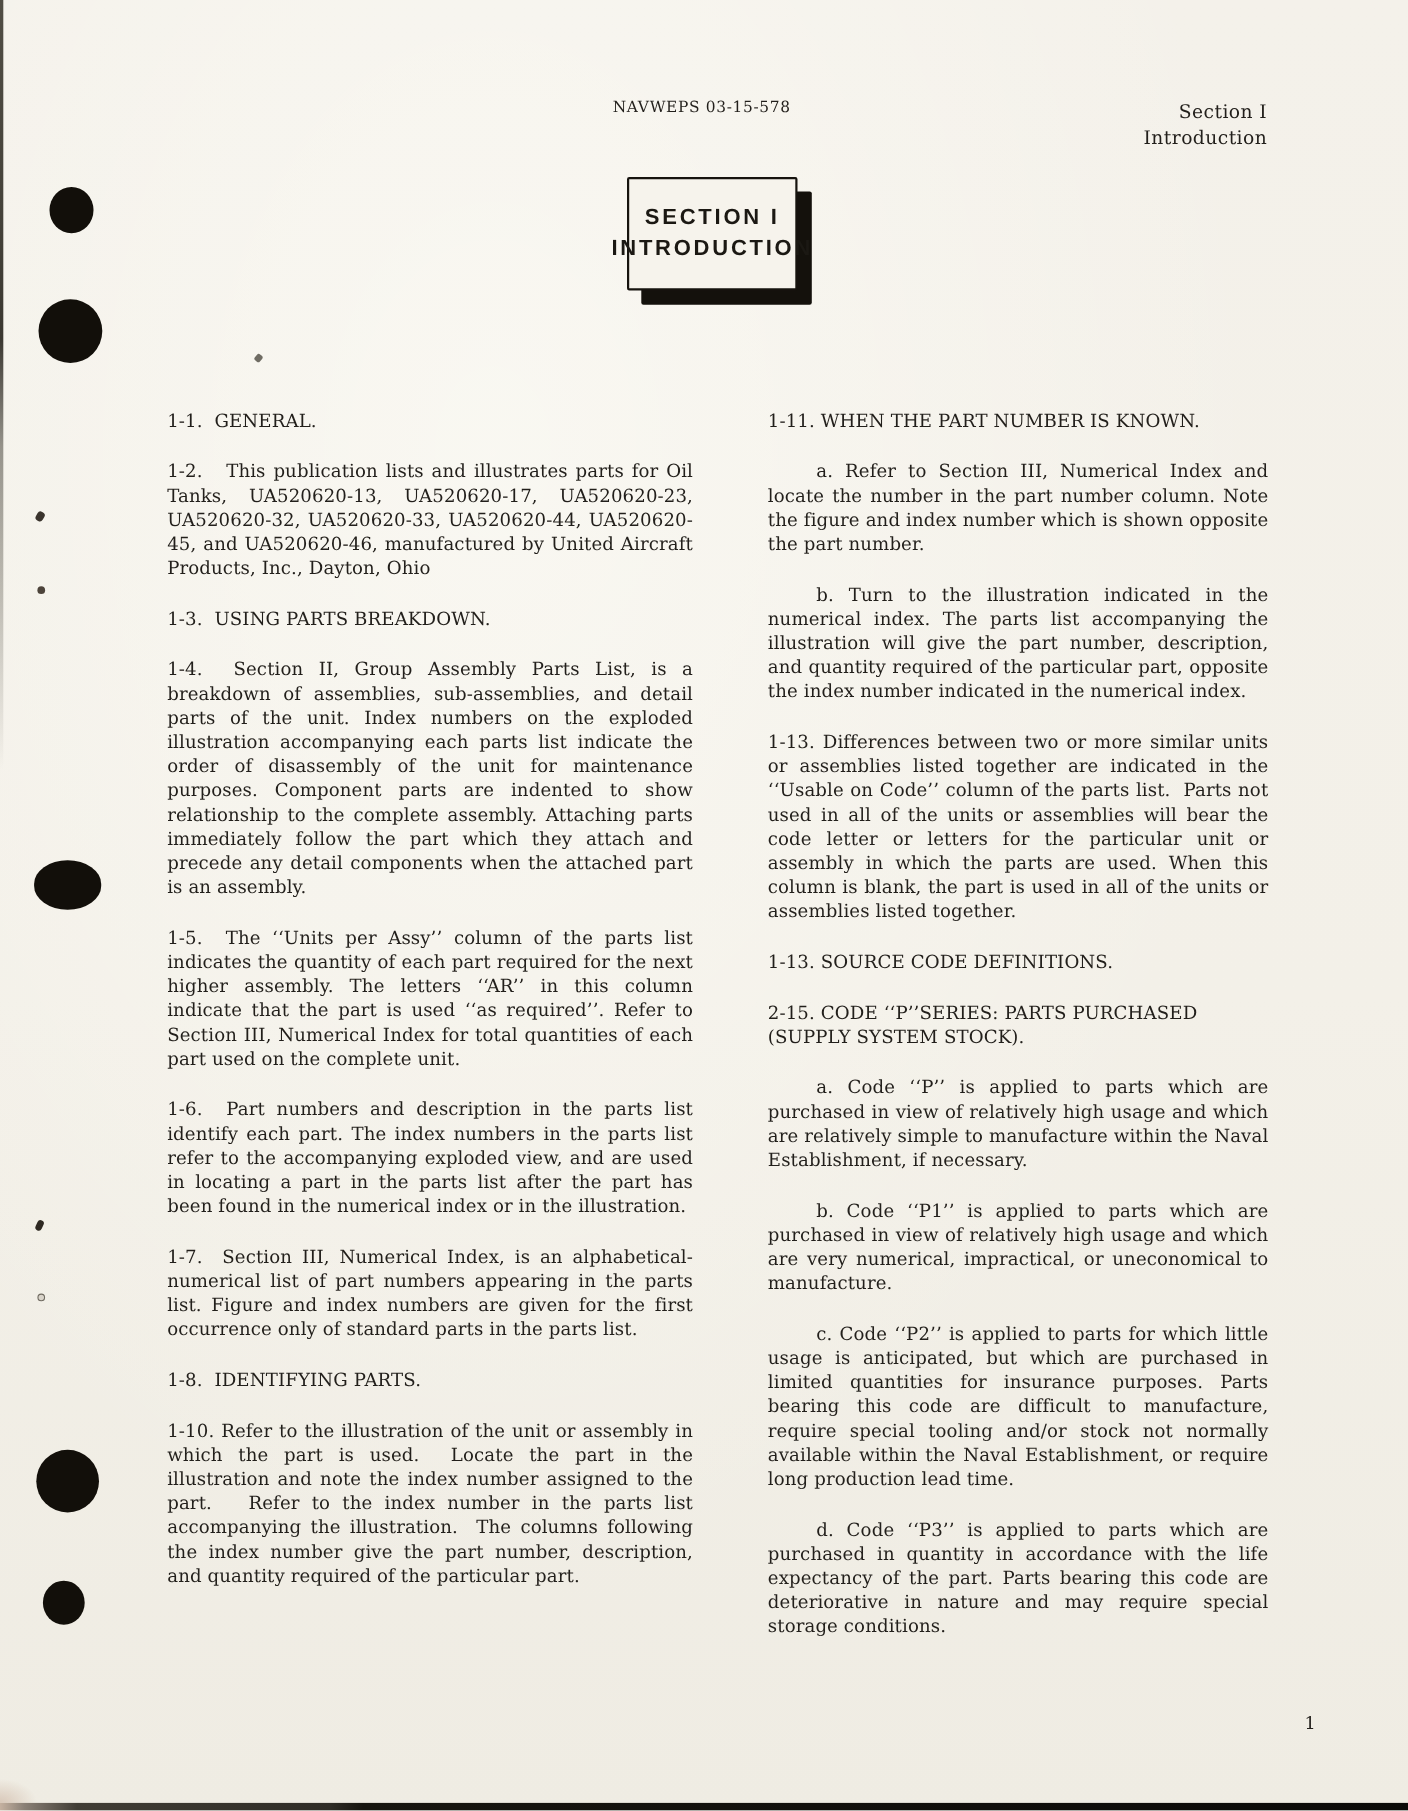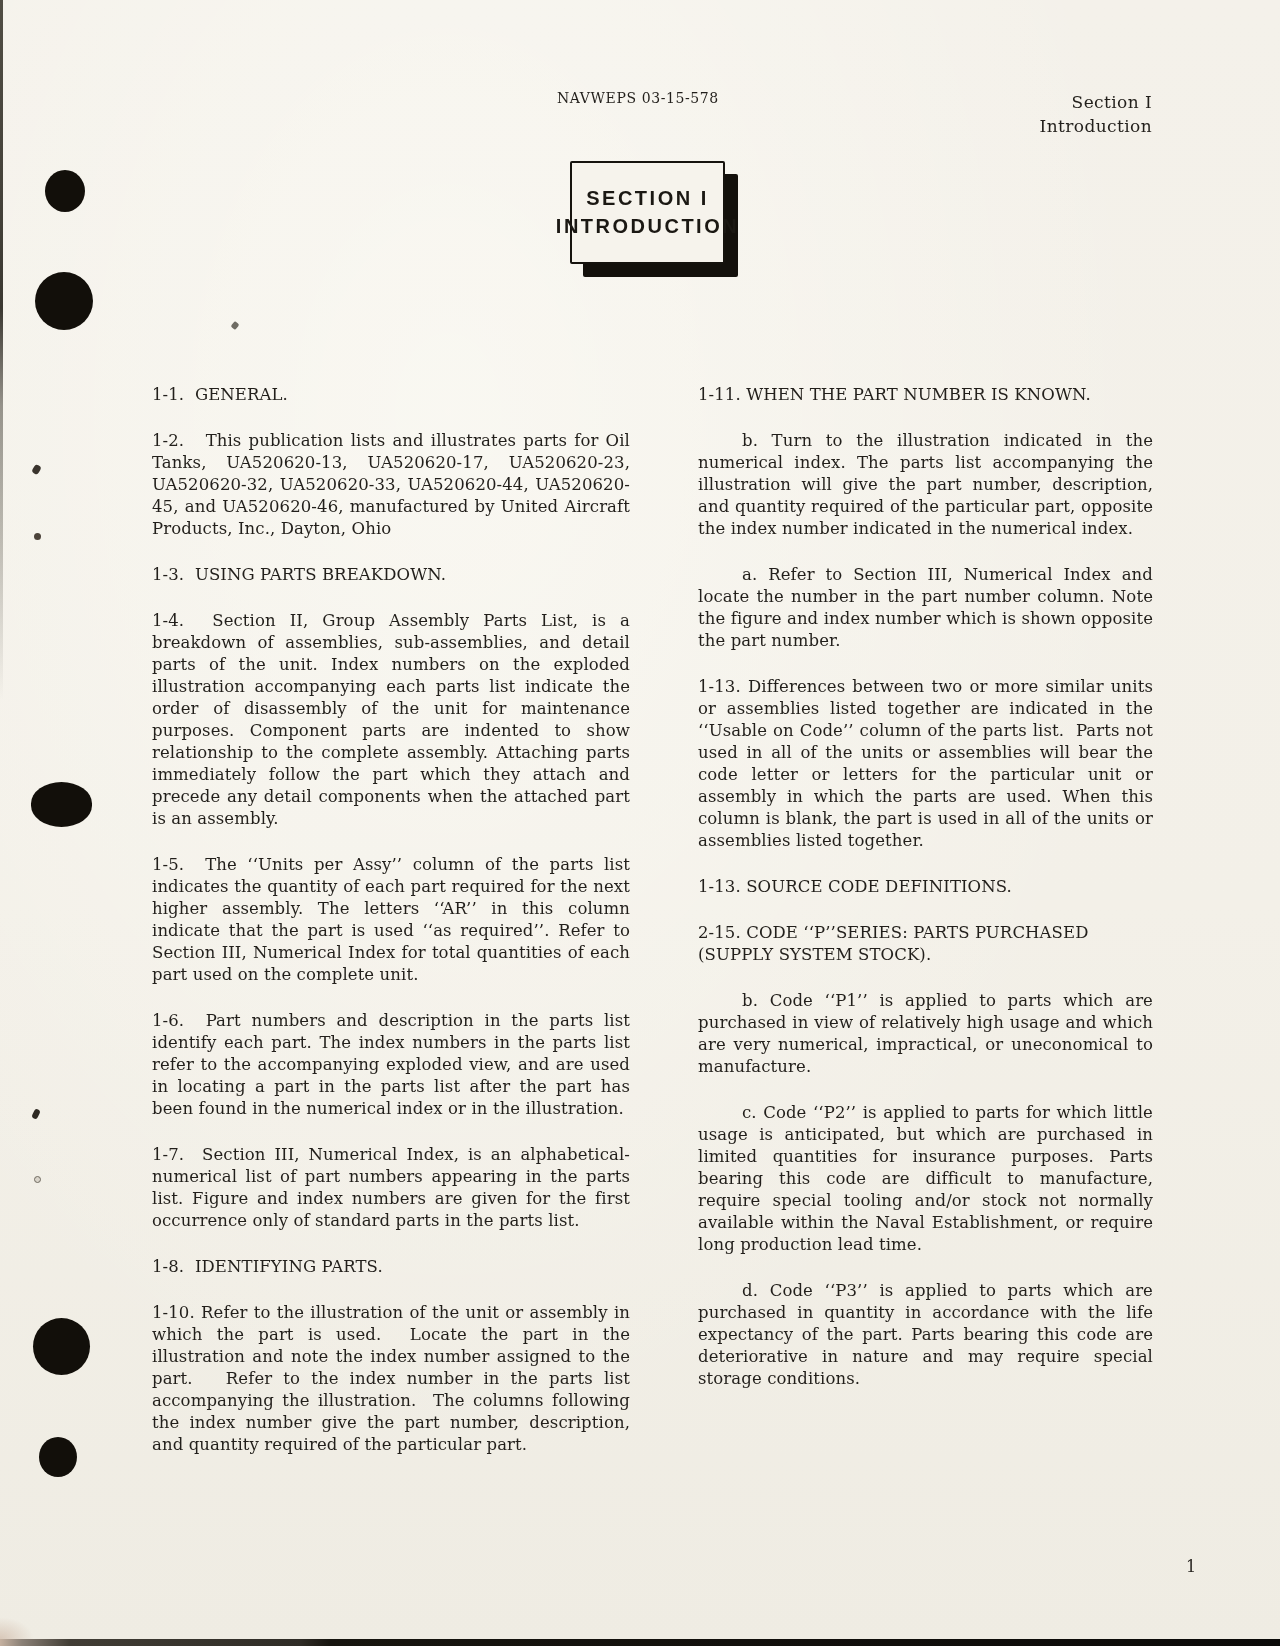--- a/index.html
+++ b/index.html
@@ -59,21 +59,21 @@
     white-space: nowrap;
   }
 
   
   .columns {
     position: absolute;
     left: 152px; top: 372px;
     width: 1001px;
     display: flex;
   }
-  .col { display: block; margin-top: 12px; }
+  .col { display: block; }
   .col.left  { width: 478px; margin-right: 68px; }
   .col.right { width: 455px; }
   p.block {
     margin: 0 0 24px 0;
     font-size: 16.5px;
     line-height: 22px;
     text-align: justify;
     letter-spacing: 0.1px;
   }
   p.block.heading { text-align: left; }
@@ -146,25 +146,26 @@
         <p class="block heading">1-3.&nbsp; USING PARTS BREAKDOWN.</p>
         <p class="block para">1-4.&nbsp; Section II, Group Assembly Parts List, is a breakdown of assemblies, sub-assemblies, and detail parts of the unit. Index numbers on the exploded illustration accompanying each parts list indicate the order of disassembly of the unit for maintenance purposes. Component parts are indented to show relationship to the complete assembly. Attaching parts immediately follow the part which they attach and precede any detail components when the attached part is an assembly.</p>
         <p class="block para">1-5.&nbsp; The ‘‘Units per Assy’’ column of the parts list indicates the quantity of each part required for the next higher assembly. The letters ‘‘AR’’ in this column indicate that the part is used ‘‘as required’’. Refer to Section III, Numerical Index for total quantities of each part used on the complete unit.</p>
         <p class="block para">1-6.&nbsp; Part numbers and description in the parts list identify each part. The index numbers in the parts list refer to the accompanying exploded view, and are used in locating a part in the parts list after the part has been found in the numerical index or in the illustration.</p>
         <p class="block para">1-7.&nbsp; Section III, Numerical Index, is an alphabetical-numerical list of part numbers appearing in the parts list. Figure and index numbers are given for the first occurrence only of standard parts in the parts list.</p>
         <p class="block heading">1-8.&nbsp; IDENTIFYING PARTS.</p>
         <p class="block para">1-10. Refer to the illustration of the unit or assembly in which the part is used.&nbsp; Locate the part in the illustration and note the index number assigned to the part.&nbsp;&nbsp; Refer to the index number in the parts list accompanying the illustration.&nbsp; The columns following the index number give the part number, description, and quantity required of the particular part.</p>
       </div>
     <div class="col right">
         <p class="block heading">1-11. WHEN THE PART NUMBER IS KNOWN.</p>
+        <p class="block para indent">a. Refer to Section III, Numerical Index and locate the number in the part number column. Note the figure and index number which is shown opposite the part number.</p>
         <p class="block para indent">b. Turn to the illustration indicated in the numerical index. The parts list accompanying the illustration will give the part number, description, and quantity required of the particular part, opposite the index number indicated in the numerical index.</p>
-        <p class="block para indent">a. Refer to Section III, Numerical Index and locate the number in the part number column. Note the figure and index number which is shown opposite the part number.</p>
         <p class="block para">1-13. Differences between two or more similar units or assemblies listed together are indicated in the ‘‘Usable on Code’’ column of the parts list.&nbsp; Parts not used in all of the units or assemblies will bear the code letter or letters for the particular unit or assembly in which the parts are used. When this column is blank, the part is used in all of the units or assemblies listed together.</p>
         <p class="block heading">1-13. SOURCE CODE DEFINITIONS.</p>
         <p class="block heading">2-15. CODE ‘‘P’’SERIES: PARTS PURCHASED (SUPPLY SYSTEM STOCK).</p>
+        <p class="block para indent">a. Code ‘‘P’’ is applied to parts which are purchased in view of relatively high usage and which are relatively simple to manufacture within the Naval Establishment, if necessary.</p>
         <p class="block para indent">b. Code ‘‘P1’’ is applied to parts which are purchased in view of relatively high usage and which are very numerical, impractical, or uneconomical to manufacture.</p>
         <p class="block para indent">c. Code ‘‘P2’’ is applied to parts for which little usage is anticipated, but which are purchased in limited quantities for insurance purposes. Parts bearing this code are difficult to manufacture, require special tooling and/or stock not normally available within the Naval Establishment, or require long production lead time.</p>
         <p class="block para indent" style="margin-top: 12px;">d. Code ‘‘P3’’ is applied to parts which are purchased in quantity in accordance with the life expectancy of the part. Parts bearing this code are deteriorative in nature and may require special storage conditions.</p>
       </div>
   </div>
 
   <div class="page-number">1</div>
 
   <div class="dot d1"></div>
   <div class="dot d2"></div>

